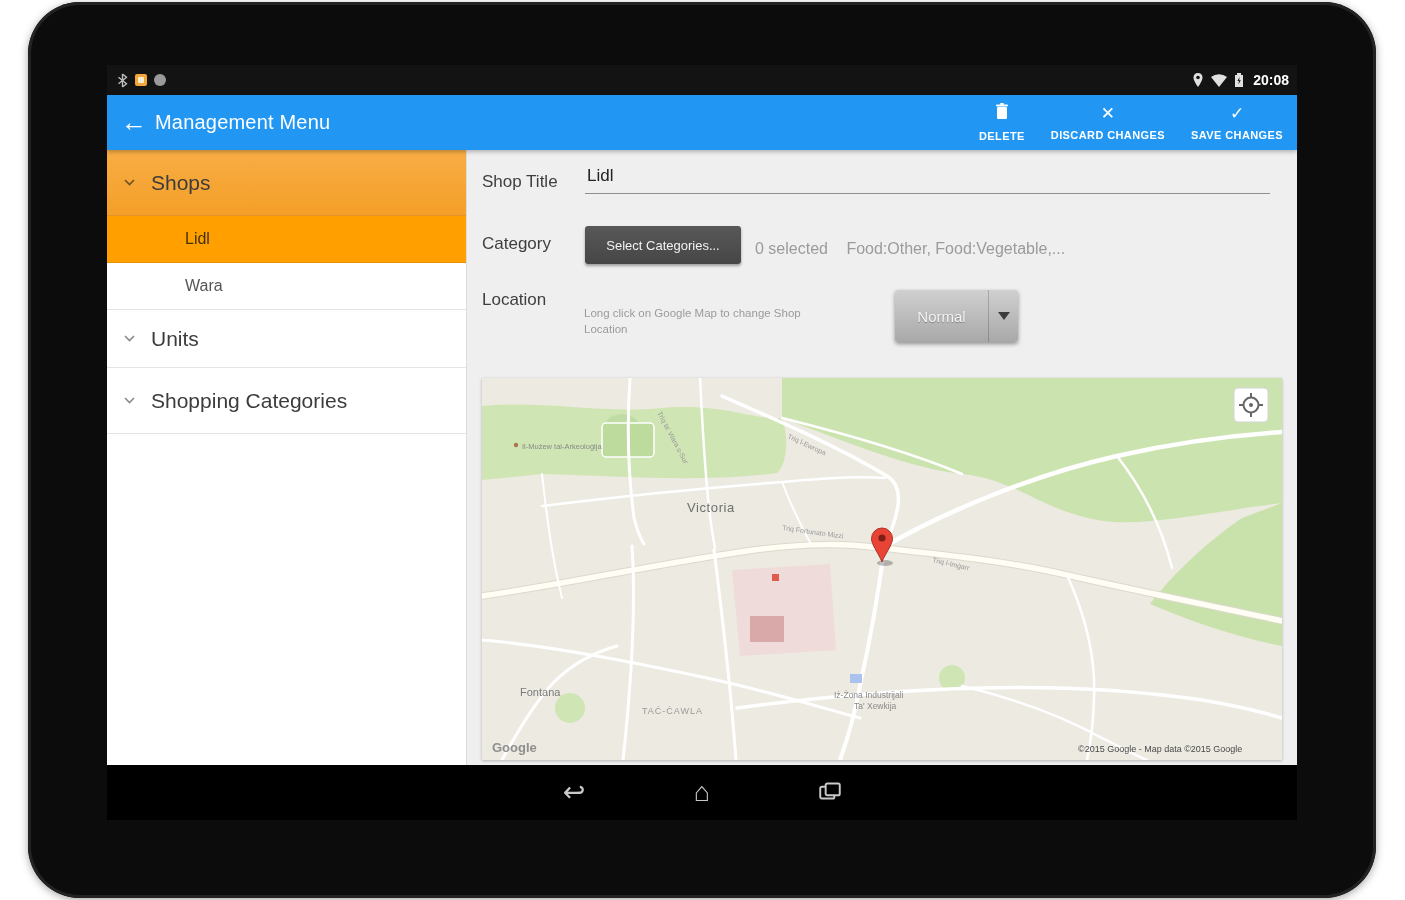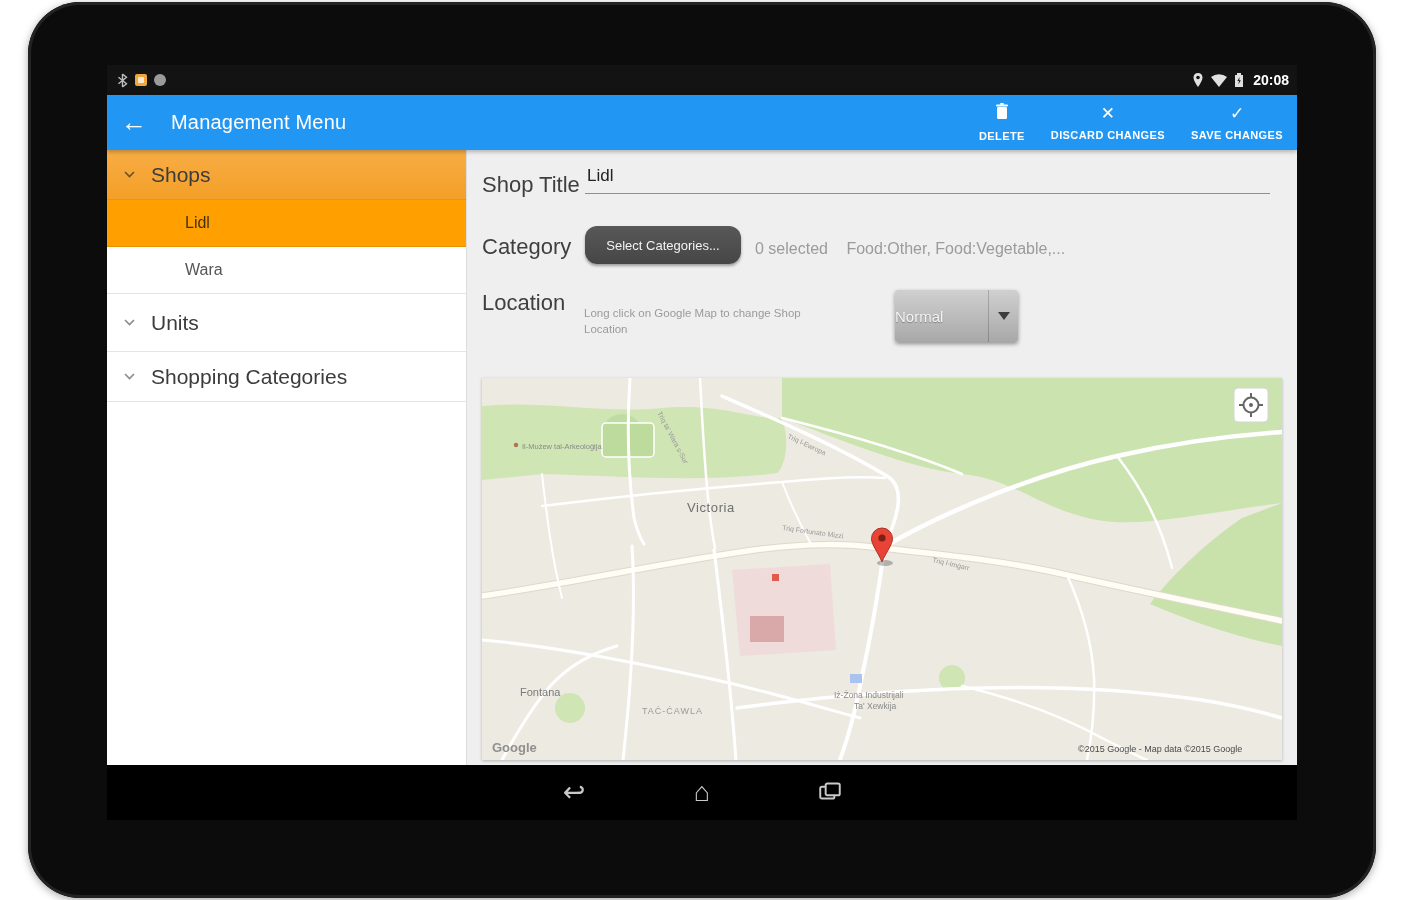--- a/index.html
+++ b/index.html
@@ -21,54 +21,54 @@
   .sb-icon { display:inline-flex; align-items:center; }
   .sd-chip { width:12px; height:12px; border-radius:2px; background:#f0a73b; position:relative; }
   .sd-chip:after { content:""; position:absolute; left:3px; top:3px; width:6px; height:6px; background:rgba(255,255,255,.75); border-radius:1px; }
   .app-chip { width:12px; height:12px; border-radius:6px; background:#9a9a9a; }
 
   
   .app-bar { position:absolute; left:0; top:30px; width:100%; height:55px; background:#2196F3;
              display:flex; align-items:center; color:#fff; padding:0 14px;
              box-shadow:0 2px 4px rgba(0,0,0,.25); z-index:5; }
   .back-arrow { font-size:26px; font-weight:bold; width:34px; cursor:pointer; }
-  .app-title { font-size:20px; font-weight:normal; margin-left:16px; flex:1; letter-spacing:.2px; }
+  .app-title { font-size:20px; font-weight:normal; margin-left:0; flex:1; letter-spacing:.2px; }
   .bar-actions { display:flex; align-items:center; gap:26px; }
   .bar-btn { display:flex; align-items:center; gap:7px; cursor:pointer;flex-direction:column; }
   .bar-btn .glyph { font-size:17px; font-weight:bold; line-height:1; }
   .bar-btn .lbl { font-size:11px; font-weight:bold; letter-spacing:.4px; }
 
   
   .content { position:absolute; left:0; top:85px; width:100%; height:615px; display:flex; }
   .sidebar { width:360px; height:100%; background:#ffffff; border-right:1px solid #dddddd; }
   .side-row { display:flex; align-items:center; border-bottom:1px solid #e4e4e4; cursor:pointer; }
   .side-row .chev { margin-left:16px; width:14px; display:inline-flex; }
-  .group-row { height:50px; font-size:21px; color:#3c3c3c; }
+  .group-row { height:66px; font-size:21px; color:#3c3c3c; }
   .group-row .g-label { margin-left:14px; }
   .shops-row { background:linear-gradient(#f8ad45,#f49f28); border-bottom:1px solid #e2932a; }
   .child-row { height:47px; font-size:16px; color:#555; }
   .child-row .c-label { margin-left:78px; }
   .child-selected { background:#FFA000; color:#453107; border-bottom:1px solid #e69200; }
 
   .main { flex:1; position:relative; background:#efeff0; }
-  .field-label { position:absolute; left:15px; font-size:22px; color:#3f3f3f; }
+  .field-label { position:absolute; left:15px; font-size:17px; color:#3f3f3f; }
   .shop-title-input { position:absolute; left:118px; top:8px; width:685px; height:36px;
                       border:none; border-bottom:1px solid #8f8f8f; background:transparent;
                       font-size:17px; color:#222; outline:none; font-family:inherit; padding:0 2px; }
   .select-cat-btn { position:absolute; left:118px; top:76px; width:156px; height:38px;
                     background:linear-gradient(#585858,#464646); color:#f2f2f2; font-size:13px;
-                    border:none; border-radius:12px; box-shadow:0 2px 3px rgba(0,0,0,.35);
+                    border:none; border-radius:3px; box-shadow:0 2px 3px rgba(0,0,0,.35);
                     cursor:pointer; font-family:inherit; }
   .cat-summary { position:absolute; left:288px; top:90px; font-size:16px; color:#9b9b9b; }
   .cat-summary .count { margin-right:14px; }
   .loc-hint { position:absolute; left:117px; top:156px; width:255px; font-size:11.5px; color:#9b9b9b; line-height:1.35; }
   .spinner { position:absolute; left:428px; top:140px; width:123px; height:52px;
              background:linear-gradient(#d0d0d0,#a8a8a8); border-radius:3px;
              box-shadow:0 2px 4px rgba(0,0,0,.4); display:flex; align-items:center; cursor:pointer; }
-  .spinner .sp-value { flex:1; text-align:left; font-size:15px; color:#f4f4f4; text-shadow:0 1px 1px rgba(0,0,0,.3); }
+  .spinner .sp-value { flex:1; text-align:center; font-size:15px; color:#f4f4f4; text-shadow:0 1px 1px rgba(0,0,0,.3); }
   .spinner .sp-arrow-box { width:30px; height:100%; border-left:1px solid rgba(0,0,0,.18);
              display:flex; align-items:center; justify-content:center; }
   .sp-arrow { width:0; height:0; border-left:6px solid transparent; border-right:6px solid transparent; border-top:8px solid #3c3c3c; }
 
   .map-wrap { position:absolute; left:15px; top:228px; width:800px; height:382px;
               box-shadow:0 1px 3px rgba(0,0,0,.25); background:#ECEAE1; }
 
   
   .nav-bar { position:absolute; left:0; top:700px; width:100%; height:55px; background:#000;
              display:flex; align-items:center; justify-content:center; gap:88px; }

